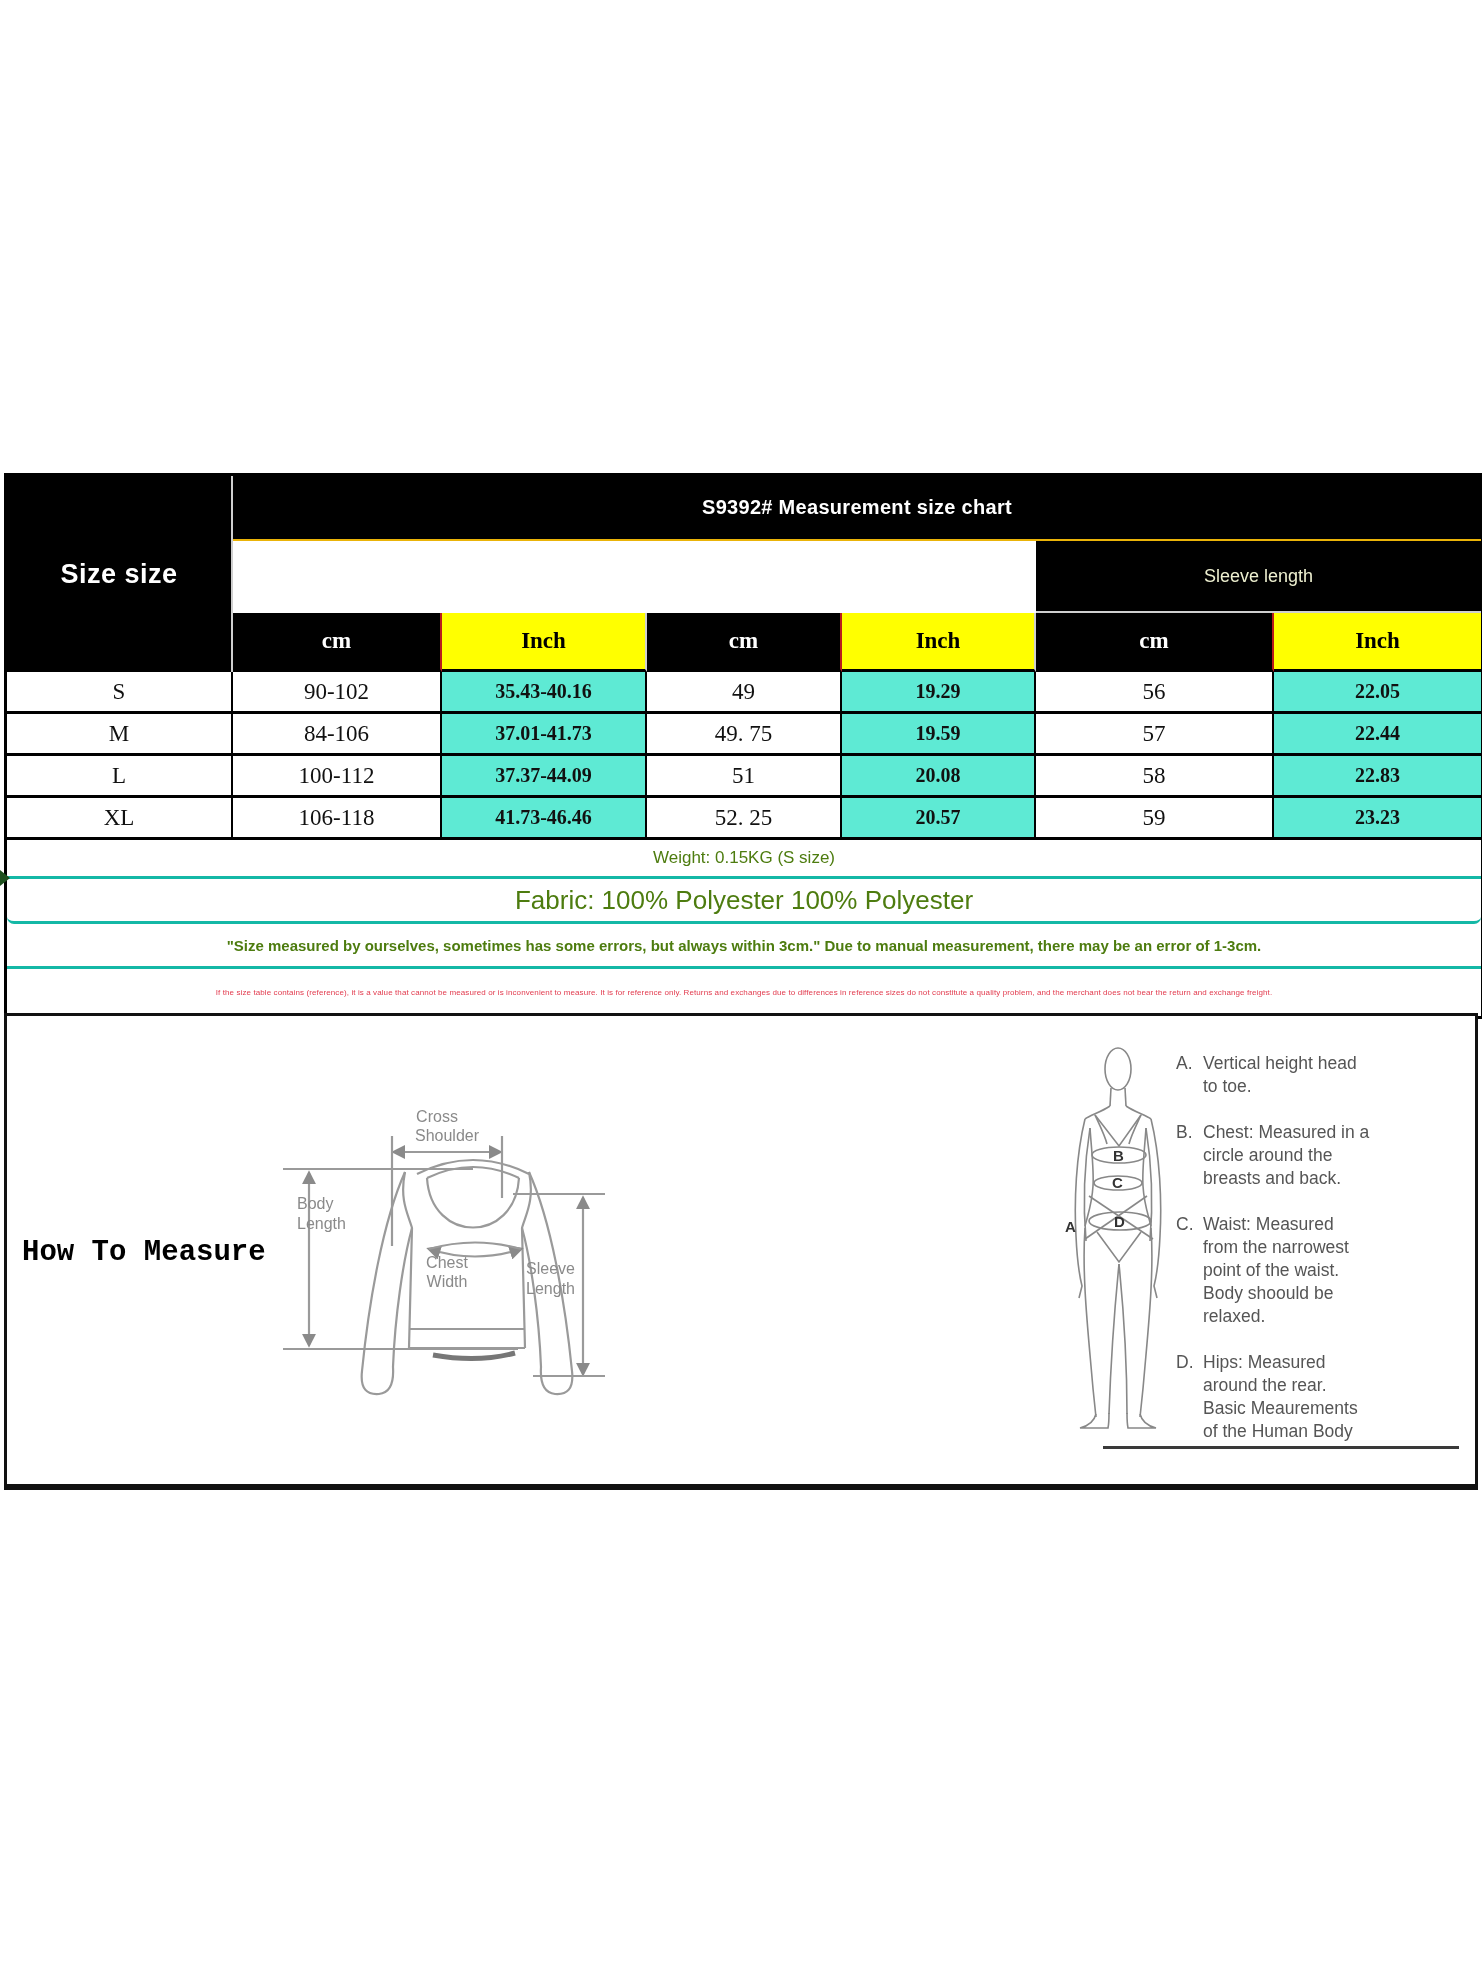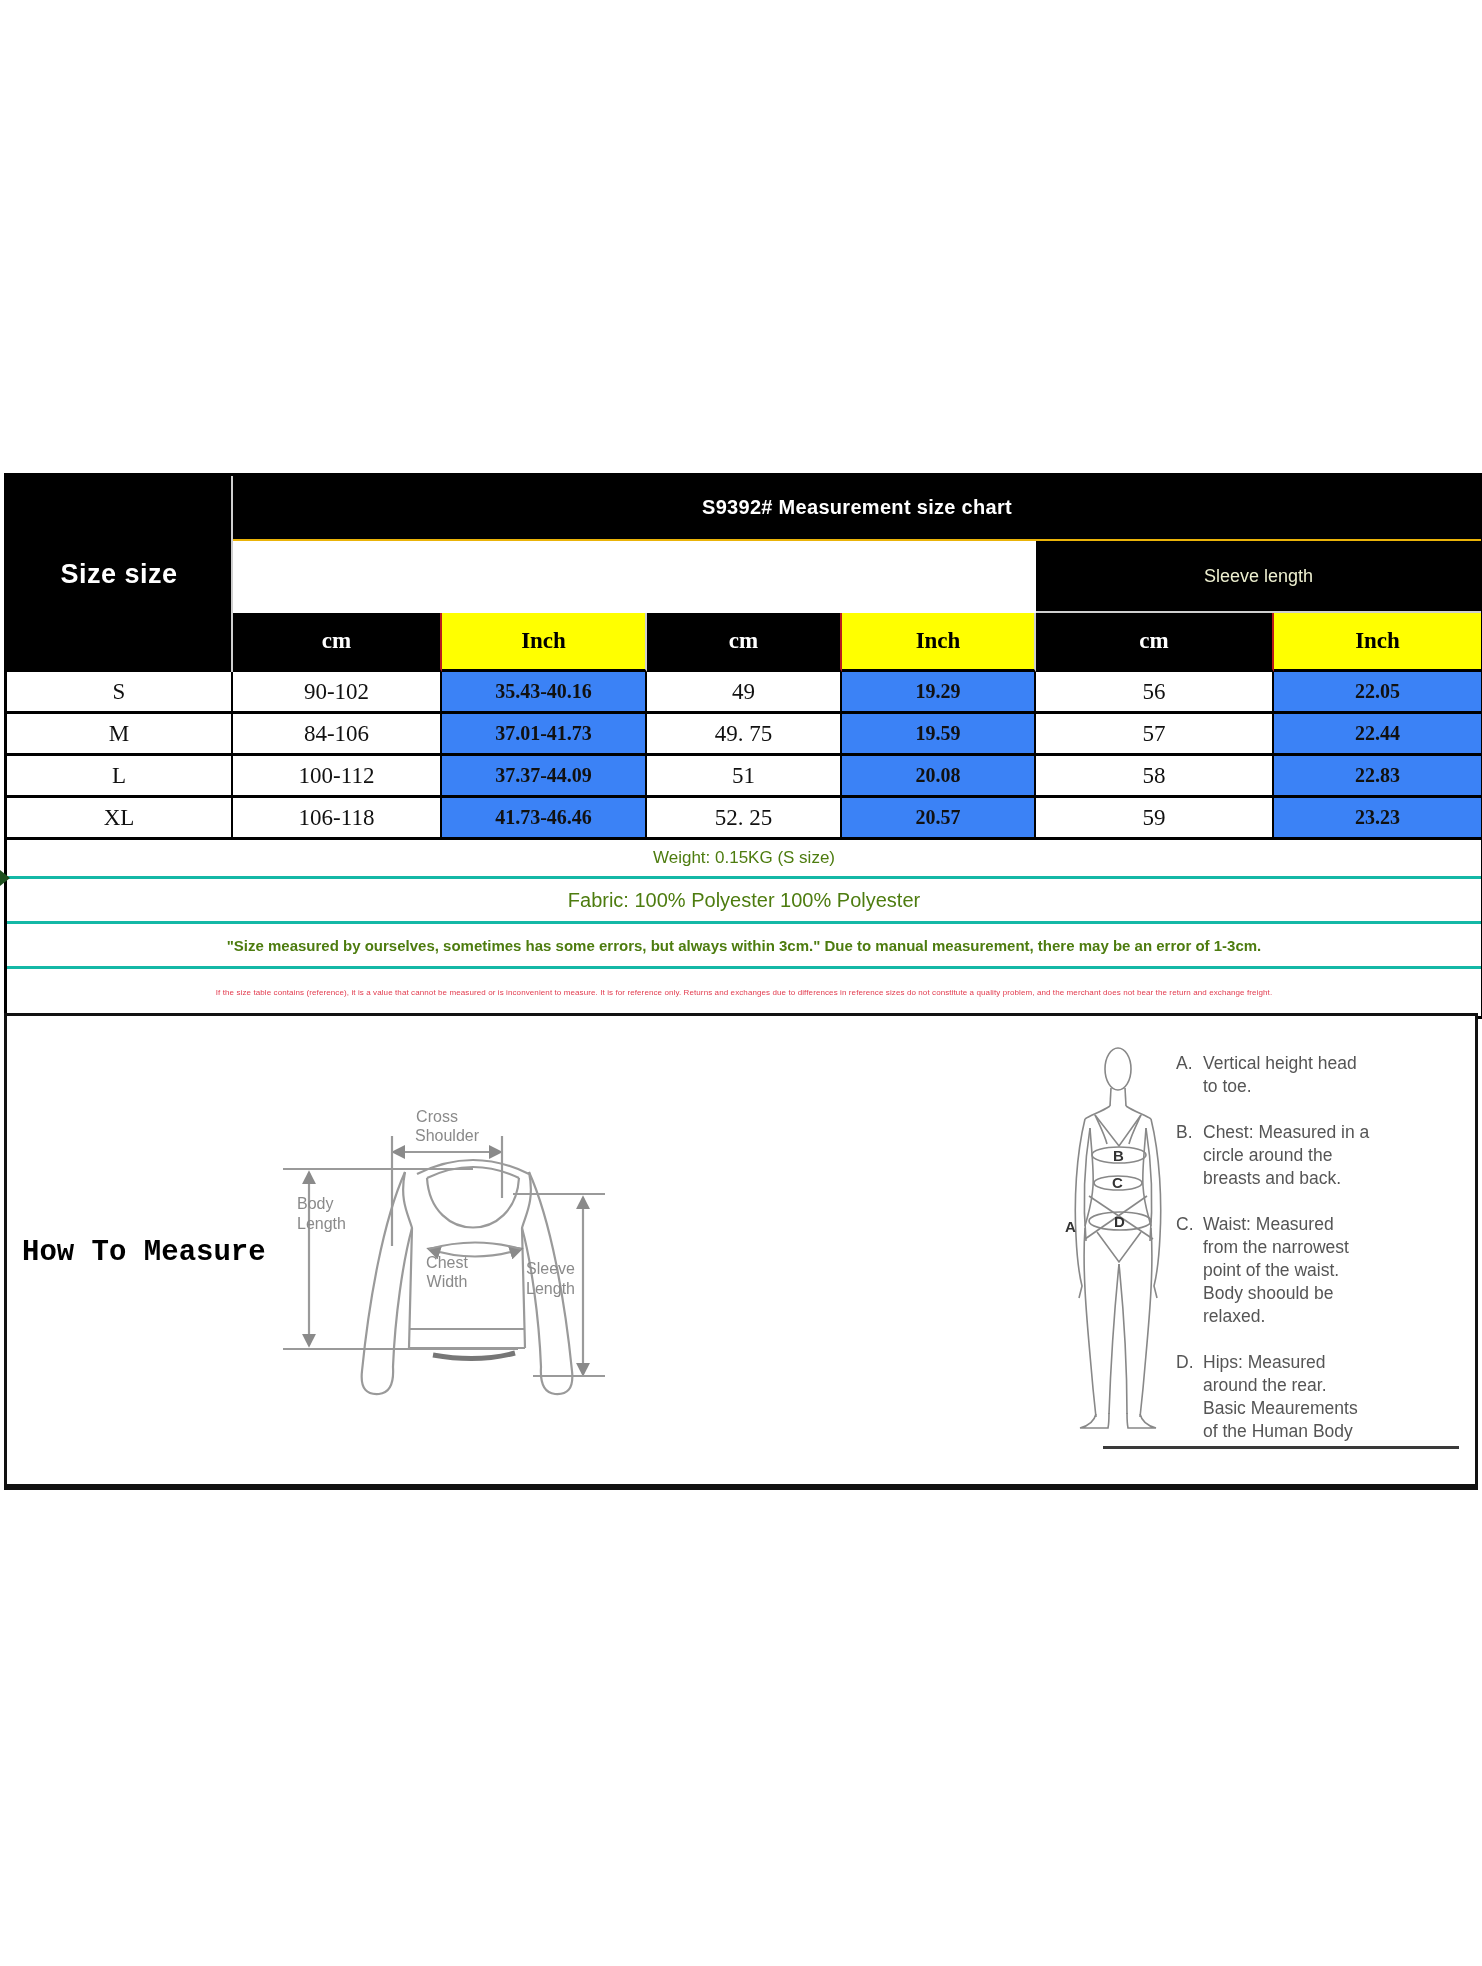--- a/index.html
+++ b/index.html
@@ -19,26 +19,26 @@
   .c-title{border-bottom:2px solid #eab308;font-size:20px;font-weight:600;letter-spacing:.3px;}
   .c-group{border-bottom:2px solid #cfcfcf;border-right:2px solid #cfcfcf;font-size:18px;}
   .c-group.gl{border-right:none}
   .unit{font-family:"Liberation Serif",serif;font-weight:bold;font-size:23px;border-bottom:3px solid #000;}
   .unit-cm{background:#000;color:#fff;border-right:2px solid #b91c1c;}
   .unit-in{background:#ffff00;color:#000;border-right:2px solid #cfcfcf;}
   .unit.lastcol{border-right:none}
 
   .c-d{font-family:"Liberation Serif",serif;font-size:23px;color:#111;
        border-right:2px solid #000;border-bottom:3px solid #000;background:#fff;}
-  .c-d.yellow{background:#3b82f6;font-weight:bold;font-size:20px;}
+  .c-d.yellow{background:#5eead4;font-weight:bold;font-size:20px;}
   .c-d.lastcol{border-right:none}
 
   .c-wide{grid-column:1/8;border-bottom:3px solid #14b8a6;background:#fff;color:#4d7c0f;}
   #row-weight{font-size:17px;}
-  #row-fabric{font-size:20px;}
+  #row-fabric{font-size:26px;border-radius:7px;}
   #row-disc{font-size:15px;font-weight:600;}
   #row-fine{font-size:8px;color:#e23b4e;border-bottom:none;letter-spacing:.1px;}
 
   
   #green-marker{position:absolute;left:0;top:870;width:0;height:0;
     border-top:8px solid transparent;border-bottom:8px solid transparent;
     border-left:10px solid #1d4f1d;top:870px;}
 
   
   #measure-section{position:absolute;left:4px;top:1013px;width:1474px;height:477px;

